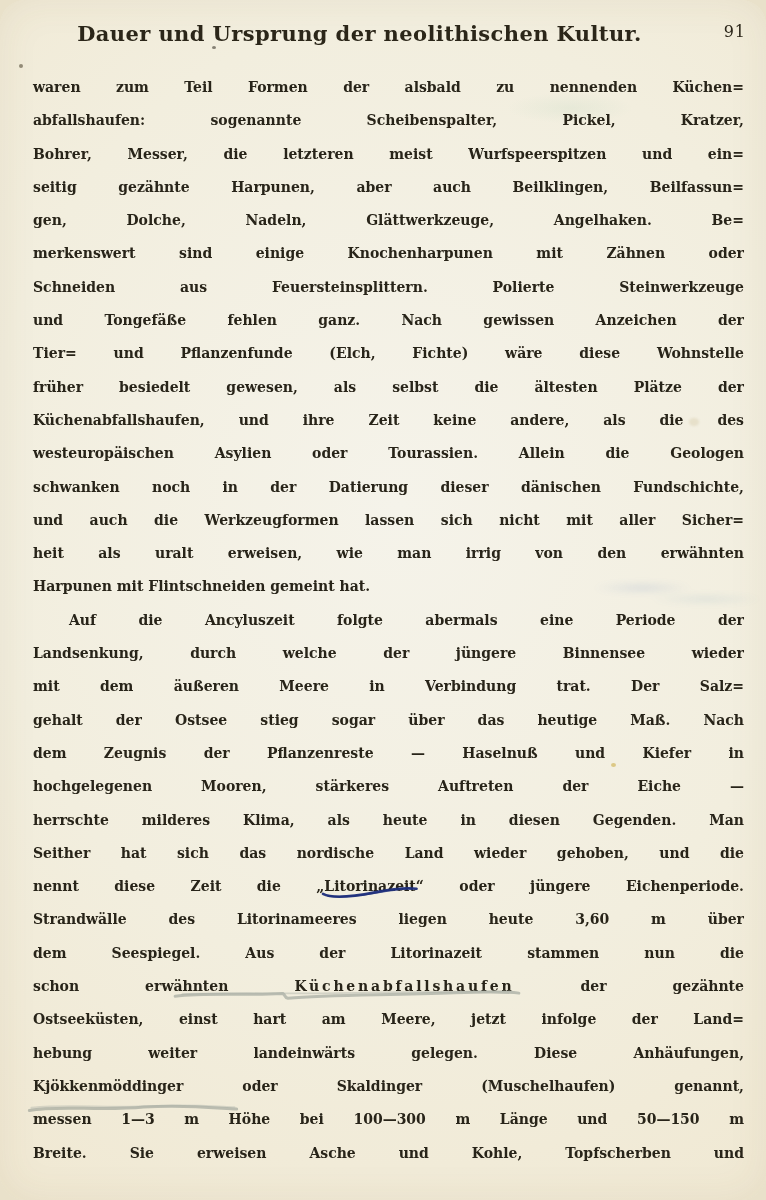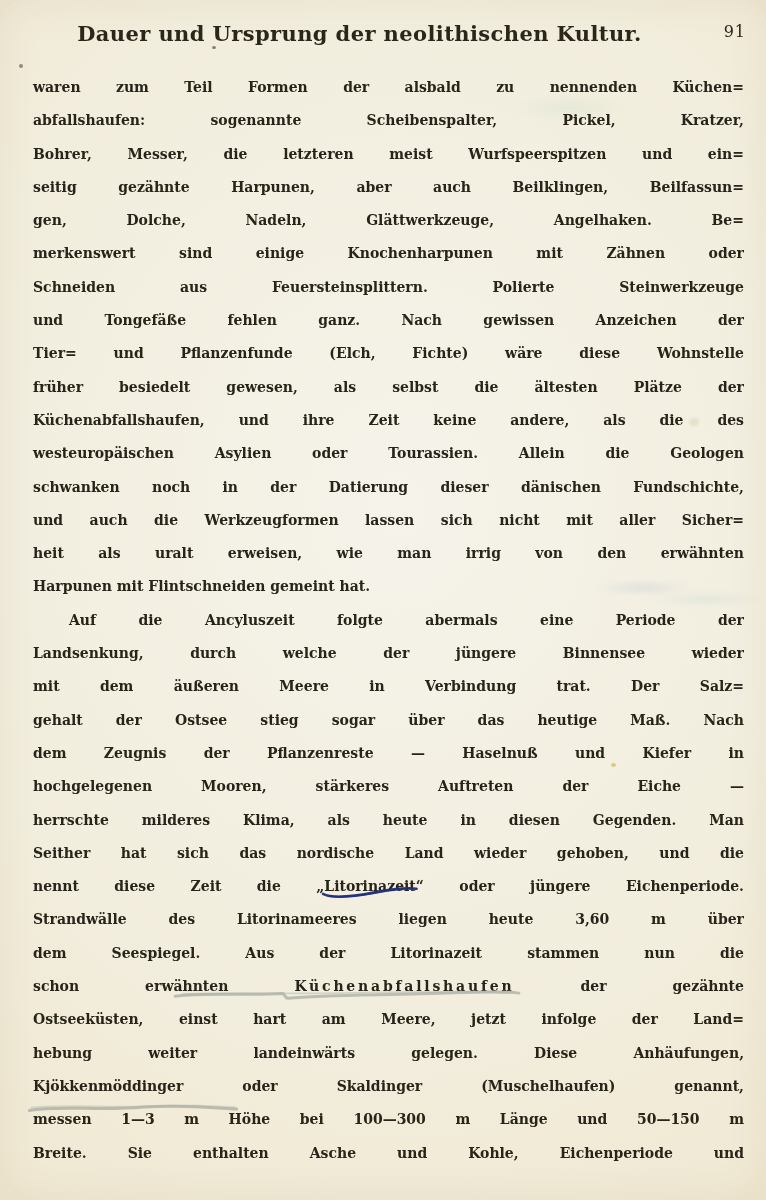--- a/index.html
+++ b/index.html
@@ -97,21 +97,21 @@
             <path d="M2,8 C10,5.5 20,7.5 32,6 C33,7.5 32.5,9 33.5,9.5 C45,6.5 62,7.5 80,5.5 C90,4.6 96,5.2 98,5.8" fill="none" stroke="#8f978f" stroke-width="3" stroke-linecap="round" opacity="0.55" vector-effect="non-scaling-stroke"></path>
             <path d="M4,6.6 C18,5 34,6.8 55,5.4 C72,4.4 88,4.8 96,4.6" fill="none" stroke="#aeb3aa" stroke-width="1.8" stroke-linecap="round" opacity="0.45" vector-effect="non-scaling-stroke"></path>
           </svg></span><span> der gezähnte</span></div>
       <div class="line"><span>Ostseeküsten, einst hart am Meere, jetzt infolge der Land=</span></div>
       <div class="line"><span>hebung weiter landeinwärts gelegen. Diese Anhäufungen,</span></div>
       <div class="line"><span>Kjökkenmöddinger oder Skaldinger (Muschelhaufen) genannt,</span></div>
       <div class="line"><svg viewBox="0 0 100 10" preserveAspectRatio="none" class="linemark">
           <path d="M2,7.5 C15,3.5 35,8 55,5 C75,3 90,6 98,6.5" fill="none" stroke="#8f978f" stroke-width="3" stroke-linecap="round" opacity="0.55" vector-effect="non-scaling-stroke"></path>
           <path d="M3,5.5 C20,3 40,6 60,4.2 C78,3 90,4.8 97,5.2" fill="none" stroke="#aeb3aa" stroke-width="2" stroke-linecap="round" opacity="0.4" vector-effect="non-scaling-stroke"></path>
         </svg><span>messen 1—3 m Höhe bei 100—300 m Länge und 50—150 m</span></div>
-      <div class="line"><span>Breite. Sie enthalten Asche und Kohle, Eichenperiode und</span></div>
+      <div class="line"><span>Breite. Sie erweisen Asche und Kohle, Topfscherben und</span></div>
     </div>
 
   <div class="smudge"></div>
   <div class="speck s1"></div>
   <div class="speck s2"></div>
   <div class="speck s3"></div>
   <div class="speck s4"></div>
 </div>
 
 </body></html>

